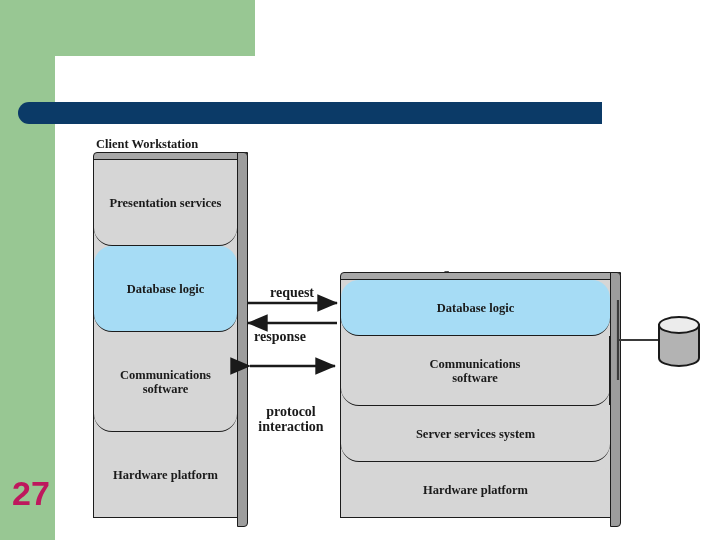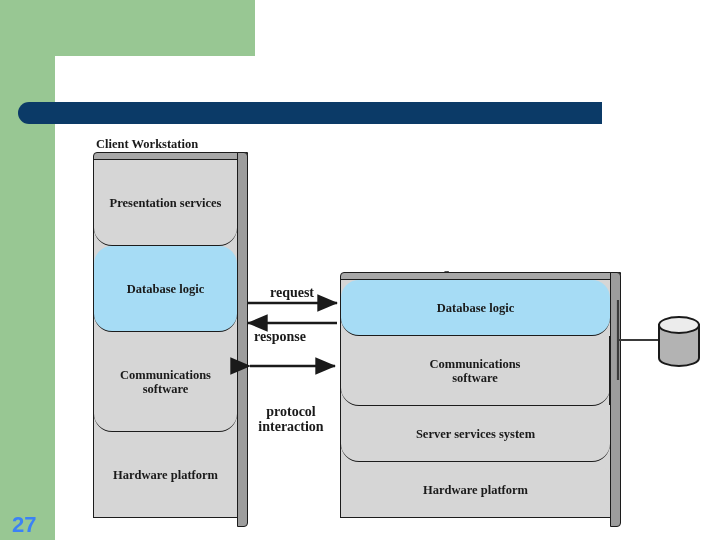--- a/index.html
+++ b/index.html
@@ -55,25 +55,25 @@
     left: 60px; top: 68px;
     width: 650px;
     font-size: 22.5px;
     color: #12575c;
     letter-spacing: 0.1px;
     white-space: nowrap;
   }
 
   .page-number {
     position: absolute;
-    left: 12px; top: 512px;
+    left: 12px; top: 474px;
     font-family: "Liberation Sans", "DejaVu Sans", sans-serif;
-    font-size: 22px;
-    font-weight: bold;
-    color: #3b82f6;
+    font-size: 34px;
+    font-weight: bold;
+    color: #be185d;
   }
 
   
   #diagram {
     position: absolute;
     left: 0; top: 0;
     width: 720px; height: 540px;
   }
 
   .node-label {

